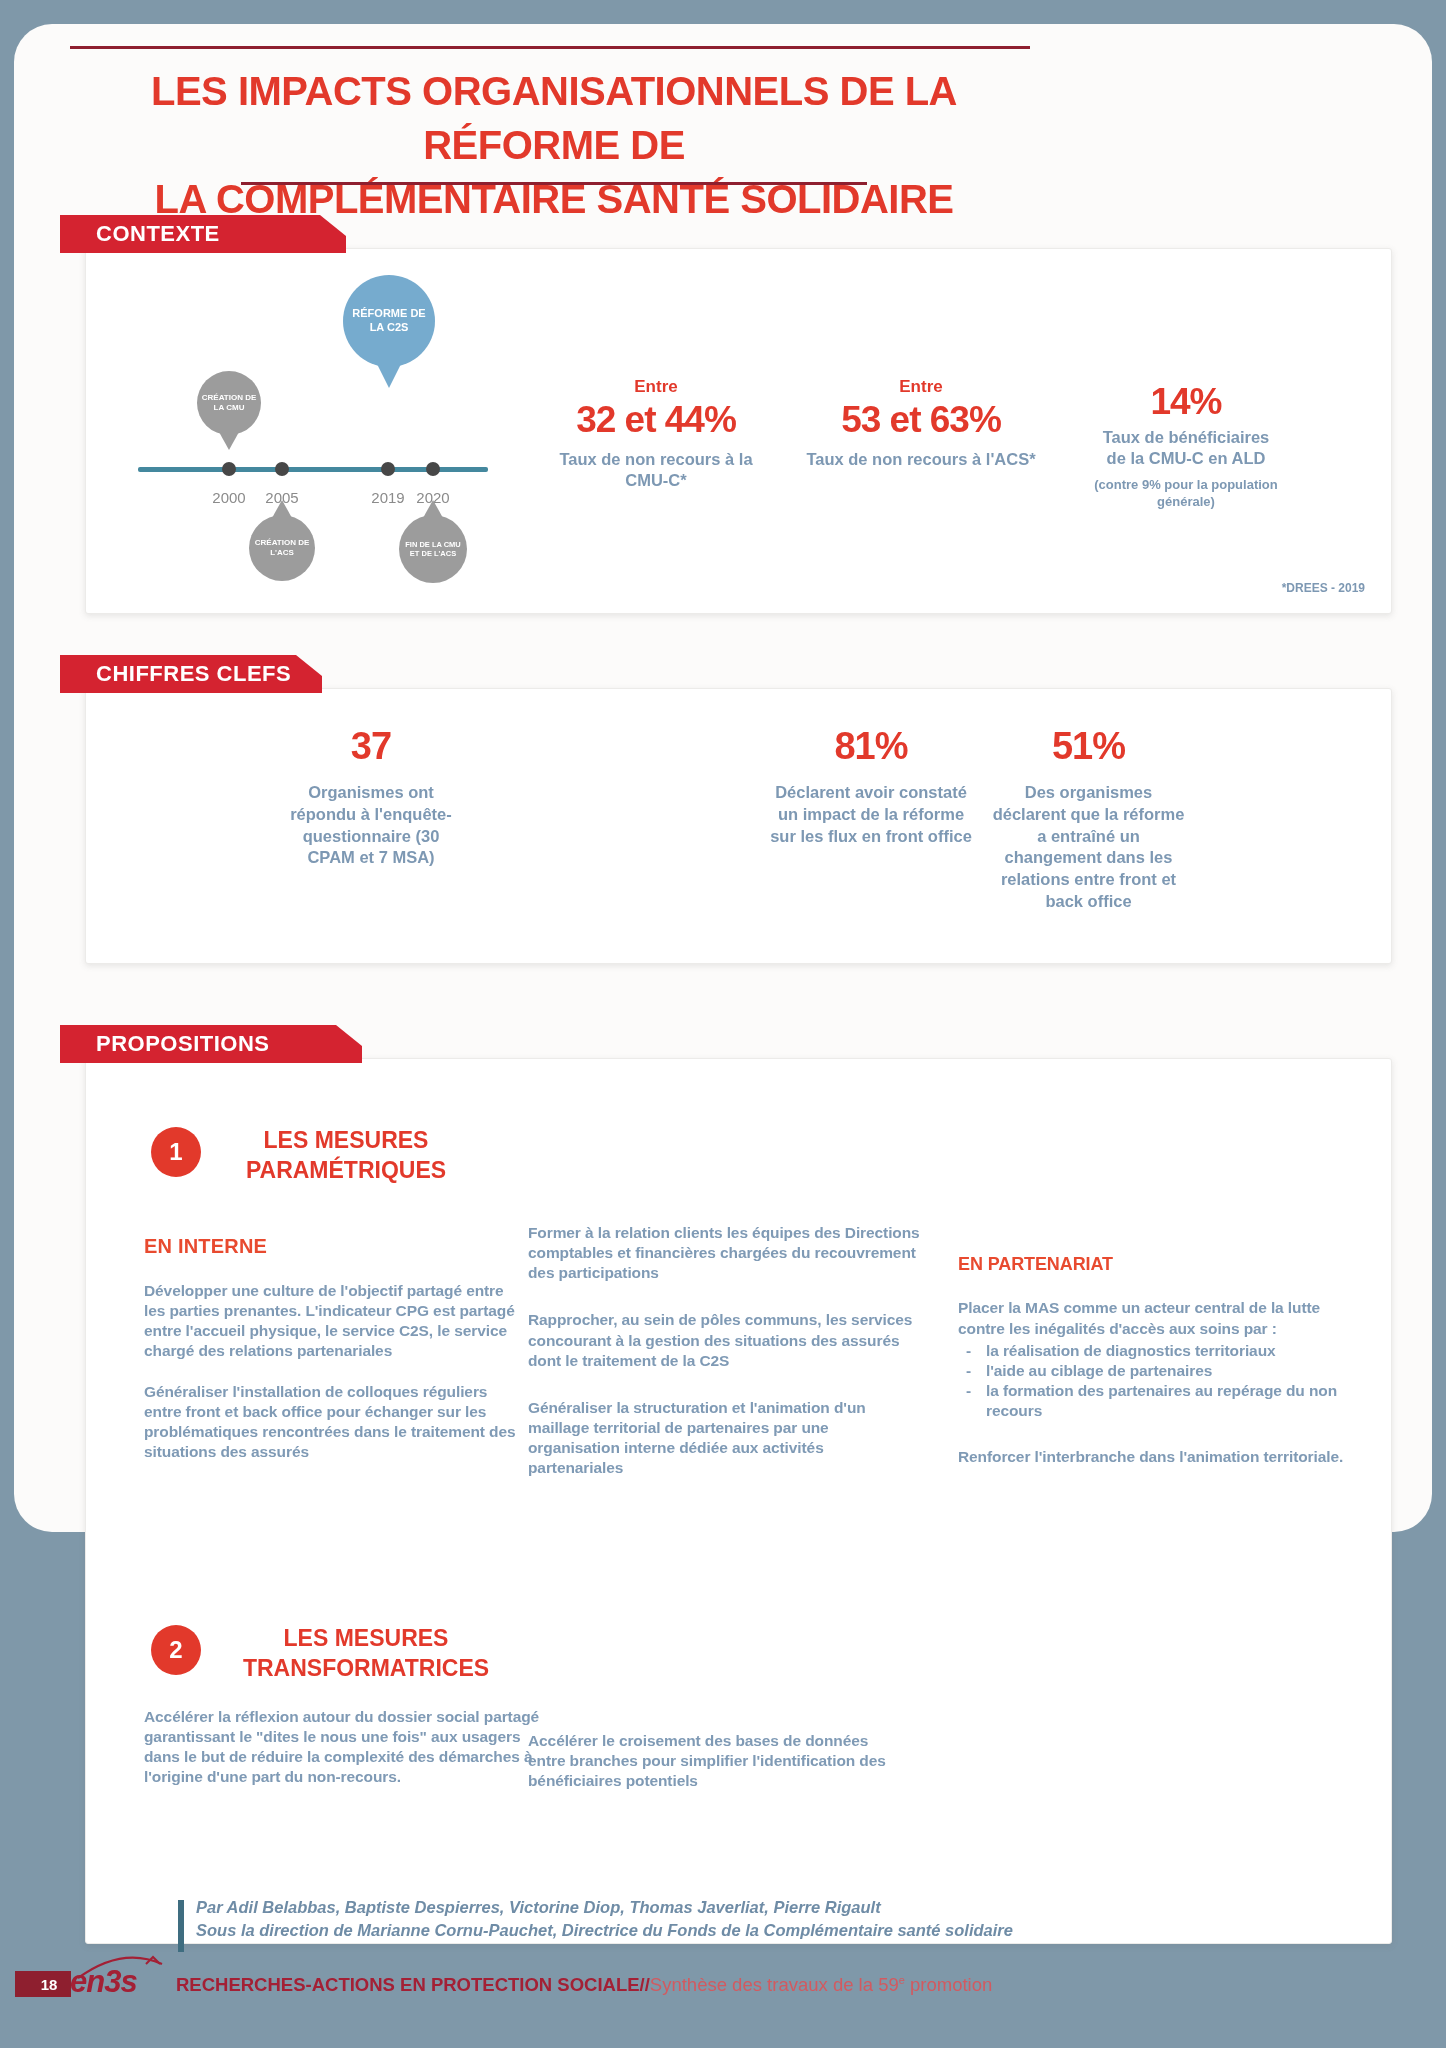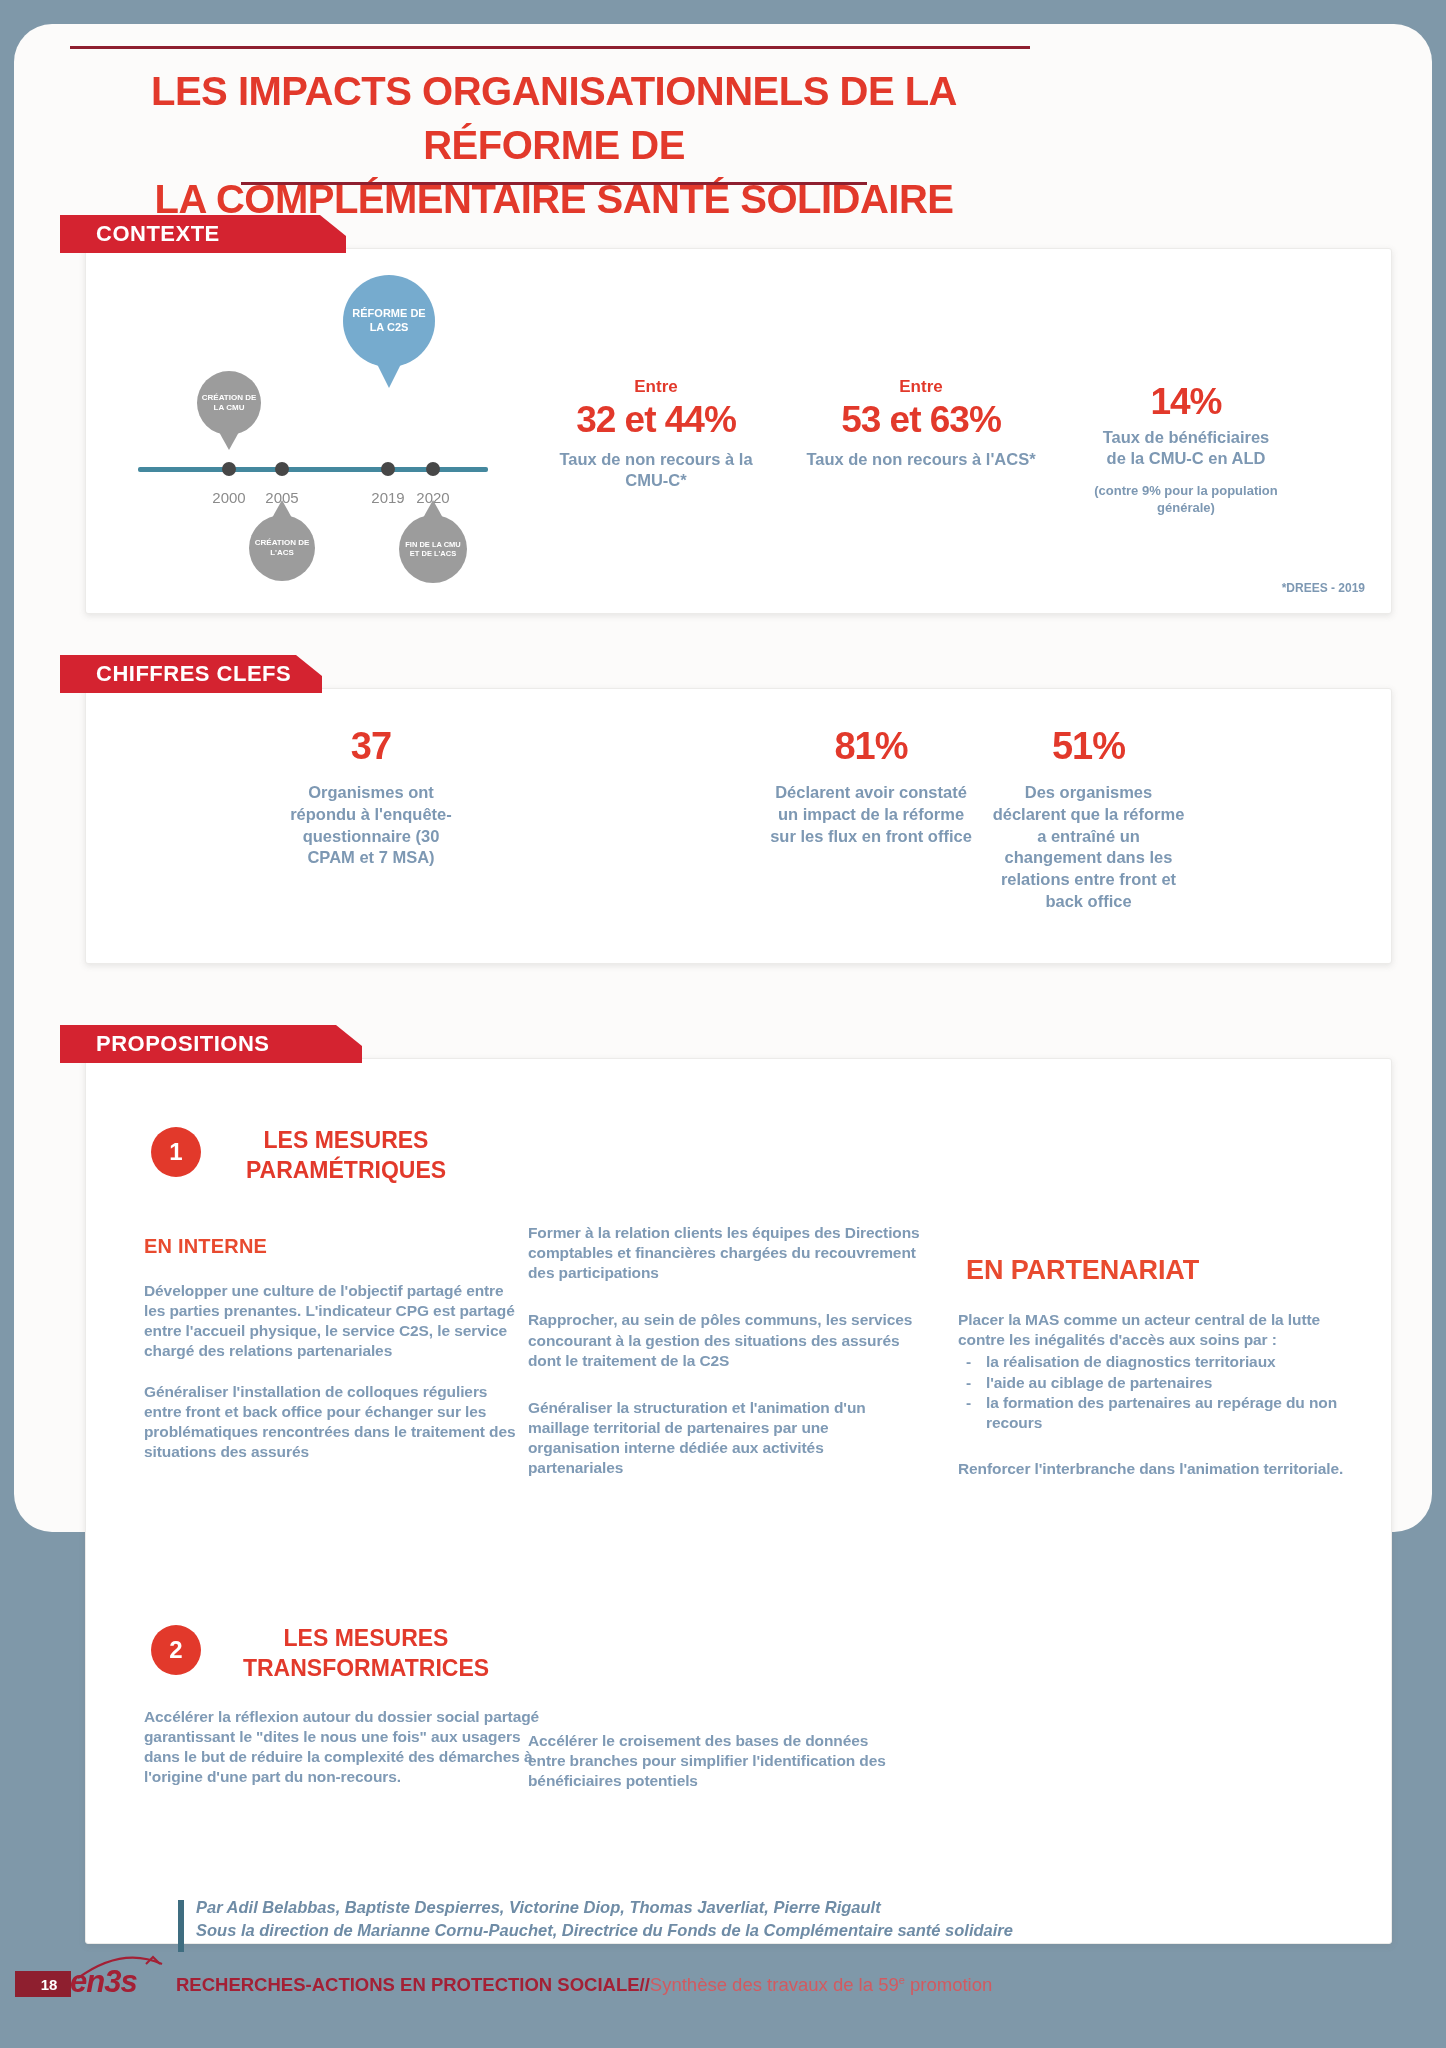--- a/index.html
+++ b/index.html
@@ -59,21 +59,21 @@
   #bubble-fin{left:313px;top:266px;width:68px;height:68px;font-size:7.5px;}
   
   .cstat{position:absolute;text-align:center;}
   .cstat .prefix{color:#e2392b;font-weight:bold;font-size:17px;margin-bottom:2px;}
   .cstat .value{color:#e2392b;font-weight:bold;font-size:37px;letter-spacing:-1px;}
   .cstat .caption{color:#7d98b3;font-weight:bold;font-size:16.5px;line-height:1.3;margin-top:8px;}
   #cstat1{left:450px;top:128px;width:240px;}
   #cstat2{left:715px;top:128px;width:240px;}
   #cstat3{left:1000px;top:132px;width:200px;}
   #cstat3 .caption{width:172px;margin:4px auto 0;}
-  #cstat3 .note{color:#7d98b3;font-weight:bold;font-size:13px;line-height:1.35;margin-top:12px;}
+  #cstat3 .note{color:#7d98b3;font-weight:bold;font-size:13px;line-height:1.35;margin-top:6px;}
   #contexte-footnote{position:absolute;right:26px;top:332px;font-size:12px;font-weight:bold;color:#7d98b3;}
   
   .kstat{position:absolute;text-align:center;}
   .kstat .value{font-size:38px;font-weight:bold;color:#e2392b;letter-spacing:-1px;}
   .kstat .caption{margin:14px auto 0;color:#7d98b3;font-weight:bold;font-size:16.5px;line-height:1.32;}
   #kstat1{left:175px;top:36px;width:220px;}  #kstat1 .caption{width:178px;}
   #kstat2{left:420px;top:36px;width:220px;}  #kstat2 .caption{width:208px;}
   #kstat3{left:670px;top:36px;width:230px;}  #kstat3 .caption{width:212px;}
   #kstat4{left:890px;top:36px;width:225px;}  #kstat4 .caption{width:196px;}
   
@@ -86,21 +86,21 @@
   #mtitle2{left:140px;top:564px;width:280px;}
   .subhead{position:absolute;color:#e84a2f;font-weight:bold;font-size:20px;letter-spacing:.2px;}
   #interne-head{left:58px;top:176px;}
   .col{position:absolute;color:#7f9ab5;font-size:15.5px;line-height:1.3;font-weight:bold;letter-spacing:-0.1px;}
   .col p{margin:0 0 20px 0;}
   #col1{left:58px;top:222px;width:382px;}
   #col2{left:442px;top:164px;width:392px;}
   #col2 p{margin-bottom:27px;}
   #col3{left:872px;top:164px;width:400px;}
   #col3 p{margin-bottom:24px;}
-  #col3 .subhead-inline{color:#e84a2f;font-weight:bold;font-size:27px;margin:30px 8px 22px;}
+  #col3 .subhead-inline{color:#e84a2f;font-weight:bold;font-size:18px;margin:30px 0 22px;}
   #col3 .intro{margin-bottom:0;}
   #col3 ul{list-style:none;margin:2px 0 0 0;padding:0;}
   #col3 li{position:relative;padding-left:28px;}
   #col3 li::before{content:"-";position:absolute;left:8px;top:0;}
   #col3 .after-list{margin-top:26px;}
   #m2col1{left:58px;top:648px;width:398px;}
   #m2col2{left:442px;top:672px;width:380px;}
   
   #authors{position:absolute;left:164px;top:1872px;}
   #authors .bar{position:absolute;left:0;top:4px;width:6px;height:52px;background:#3f6d80;}

